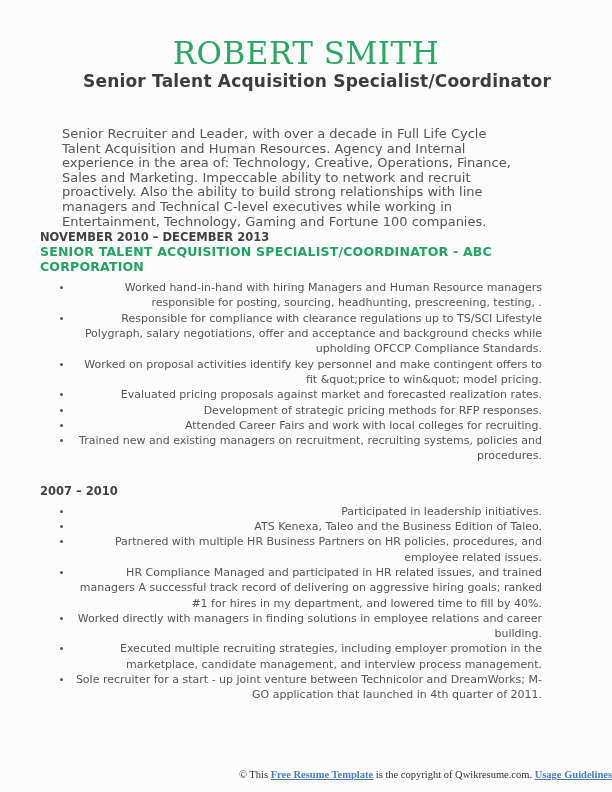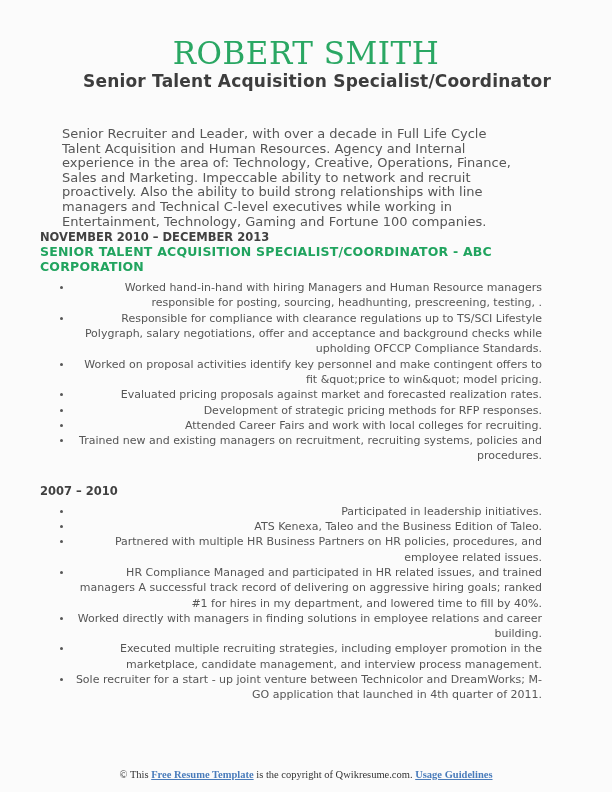--- a/index.html
+++ b/index.html
@@ -38,21 +38,21 @@
   .role {
     font-size: 12.5px; font-weight: bold; color: #21a45f;
     line-height: 14.5px; margin-top: 1px; letter-spacing: 0.2px;
   }
   ul.bullets { margin: 6px 0 0 0; padding: 0 30px 0 33px; list-style: disc; text-align: right; }
   ul.bullets li { font-size: 11px; line-height: 15.3px; color: #565656; }
   ul.bullets li::marker { color: #565656; font-size: 10px; }
 
   .footer {
     position: absolute; left: 0; right: 0; bottom: 12px;
-    text-align: center;
+    text-align: right;
     font-family: "Liberation Serif", "DejaVu Serif", serif;
     font-size: 10.5px; color: #333333;
   }
   .footer a { color: #4a7cbb; font-weight: bold; text-decoration: underline; cursor: pointer; }
 </style>
 </head>
 <body>
 
 <div class="page">
 

